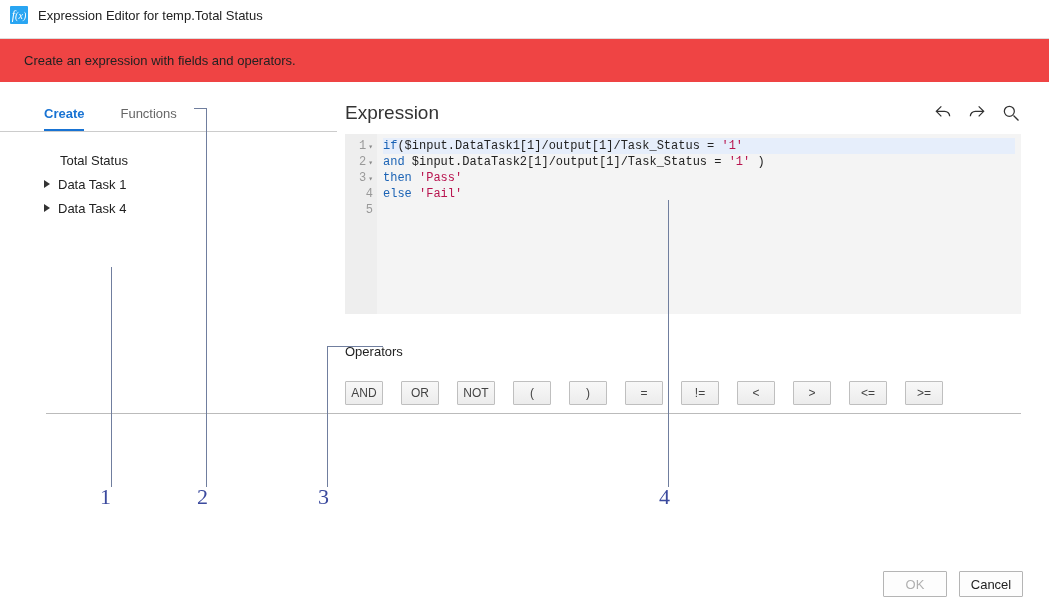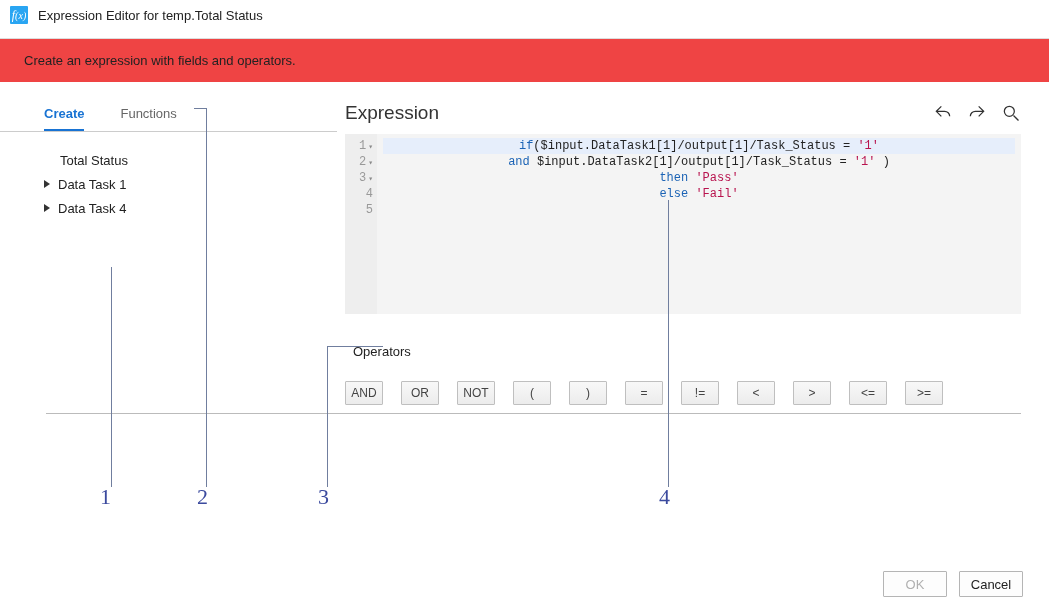--- a/index.html
+++ b/index.html
@@ -106,25 +106,25 @@
     background:#eeeeee;
     color:#999;
     text-align:right;
     padding:4px 4px;
     user-select:none;
     width:32px;
   }
   .gutter .ln { height:16px; display:flex; justify-content:flex-end; align-items:center; }
   .gutter .ln .fold { margin-left:2px; color:#8a8a8a; font-size:8px; }
   .code-body { padding:4px 6px; line-height:16px; flex:1; }
-  .code-line { height:16px; white-space:pre;text-align:center; }
+  .code-line { height:16px; white-space:pre; }
   .code-line.hl { background:#e6eefb; }
   .kw { color:#1b63b5; }
   .str { color:#b8134e; }
-  .op-header { margin:30px 8px 22px; display:flex; align-items:flex-end; }
+  .op-header { margin:30px 0 22px; display:flex; align-items:flex-end; }
   .op-row { display:flex; gap:18px; }
   .op-btn {
     min-width:38px; height:24px;
     background:linear-gradient(#f8f8f8,#ececec);
     border:1px solid #bfbfbf;
     font-size:12px;
     display:flex;align-items:center;justify-content:center;
     cursor:pointer;
     color:#444;
     border-radius:1px;

